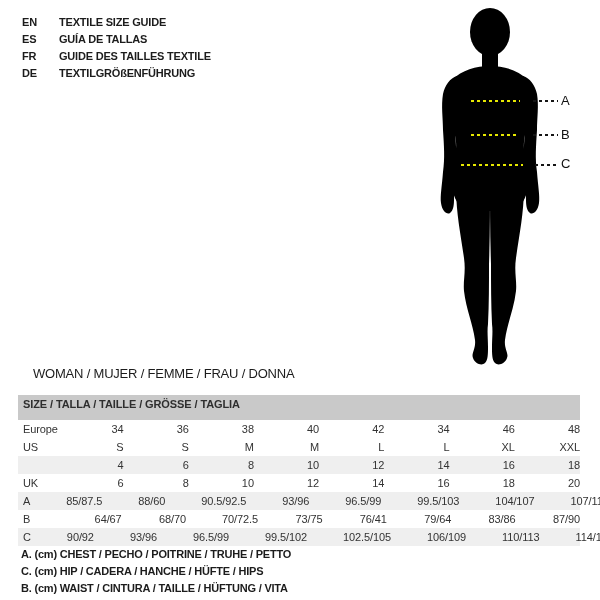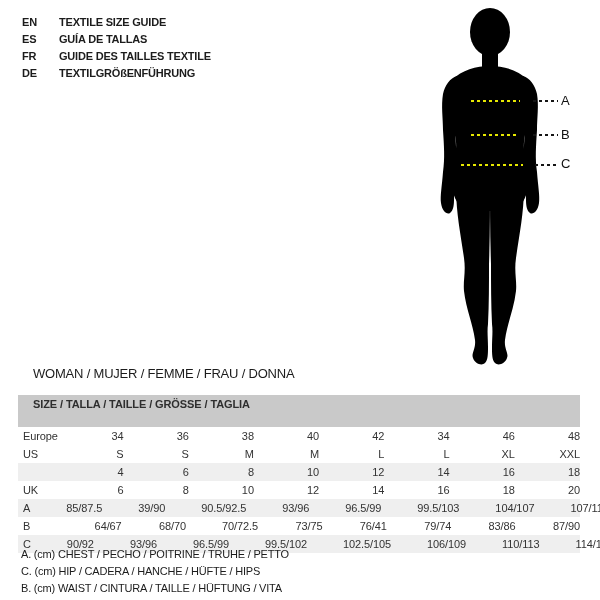--- a/index.html
+++ b/index.html
@@ -22,28 +22,28 @@
   .dash{position:absolute;height:2px;}
   .dash-y{background:repeating-linear-gradient(90deg,var(--dash) 0 3px,transparent 3px 6px);}
   .dash-k{background:repeating-linear-gradient(90deg,var(--kdash) 0 3px,transparent 3px 6px);}
   .m-label{position:absolute;font-size:13px;color:#111;}
 
   
   .section-title{position:absolute;left:20px;top:366px;font-size:13px;font-weight:normal;letter-spacing:-0.2px;margin-left:13px;}
 
   
   .size-table{position:absolute;left:18px;top:395px;width:562px;font-size:11px;color:#333;letter-spacing:-0.1px;}
-  .t-header{height:32px;line-height:18px;background:var(--header-bg);padding-left:15px;font-weight:bold;color:#2e2e2e;}
+  .t-header{height:25px;line-height:18px;background:var(--header-bg);padding-left:5px;font-weight:bold;color:#2e2e2e;}
   .t-row{display:flex;height:18px;line-height:18px;gap:36px;}
   .t-row.shade{background:var(--alt-bg);}
   .t-label{width:78px;padding-left:5px;box-sizing:border-box;}
   .t-cell{width:60.5px;text-align:right;}
 
   
-  .legend{position:absolute;left:21px;top:546px;font-size:11px;font-weight:normal;line-height:17px;letter-spacing:-0.2px;}
+  .legend{position:absolute;left:21px;top:546px;font-size:11px;font-weight:bold;line-height:17px;letter-spacing:-0.2px;}
 </style>
 </head>
 <body style="--dash: #e6e800; --kdash: #151515; --sil: #000000; --header-bg: #c9c9c9; --alt-bg: #efefef;">
 
 <div class="langs">
   <div class="lang-row">
     <span class="lang-code">EN</span>
     <span class="lang-label">TEXTILE SIZE GUIDE</span>
   </div>
   <div class="lang-row">
@@ -135,37 +135,37 @@
     <div class="t-cell">12</div>
     <div class="t-cell">14</div>
     <div class="t-cell">16</div>
     <div class="t-cell">18</div>
     <div class="t-cell">20</div>
   </div>
 
   <div class="t-row shade">
     <div class="t-label">A</div>
     <div class="t-cell">85/87.5</div>
-    <div class="t-cell">39/90</div>
+    <div class="t-cell">88/60</div>
     <div class="t-cell">90.5/92.5</div>
     <div class="t-cell">93/96</div>
     <div class="t-cell">96.5/99</div>
     <div class="t-cell">99.5/103</div>
     <div class="t-cell">104/107</div>
     <div class="t-cell">107/110</div>
   </div>
 
   <div class="t-row">
     <div class="t-label">B</div>
     <div class="t-cell">64/67</div>
     <div class="t-cell">68/70</div>
     <div class="t-cell">70/72.5</div>
     <div class="t-cell">73/75</div>
     <div class="t-cell">76/41</div>
-    <div class="t-cell">79/74</div>
+    <div class="t-cell">79/64</div>
     <div class="t-cell">83/86</div>
     <div class="t-cell">87/90</div>
   </div>
 
   <div class="t-row shade">
     <div class="t-label">C</div>
     <div class="t-cell">90/92</div>
     <div class="t-cell">93/96</div>
     <div class="t-cell">96.5/99</div>
     <div class="t-cell">99.5/102</div>

